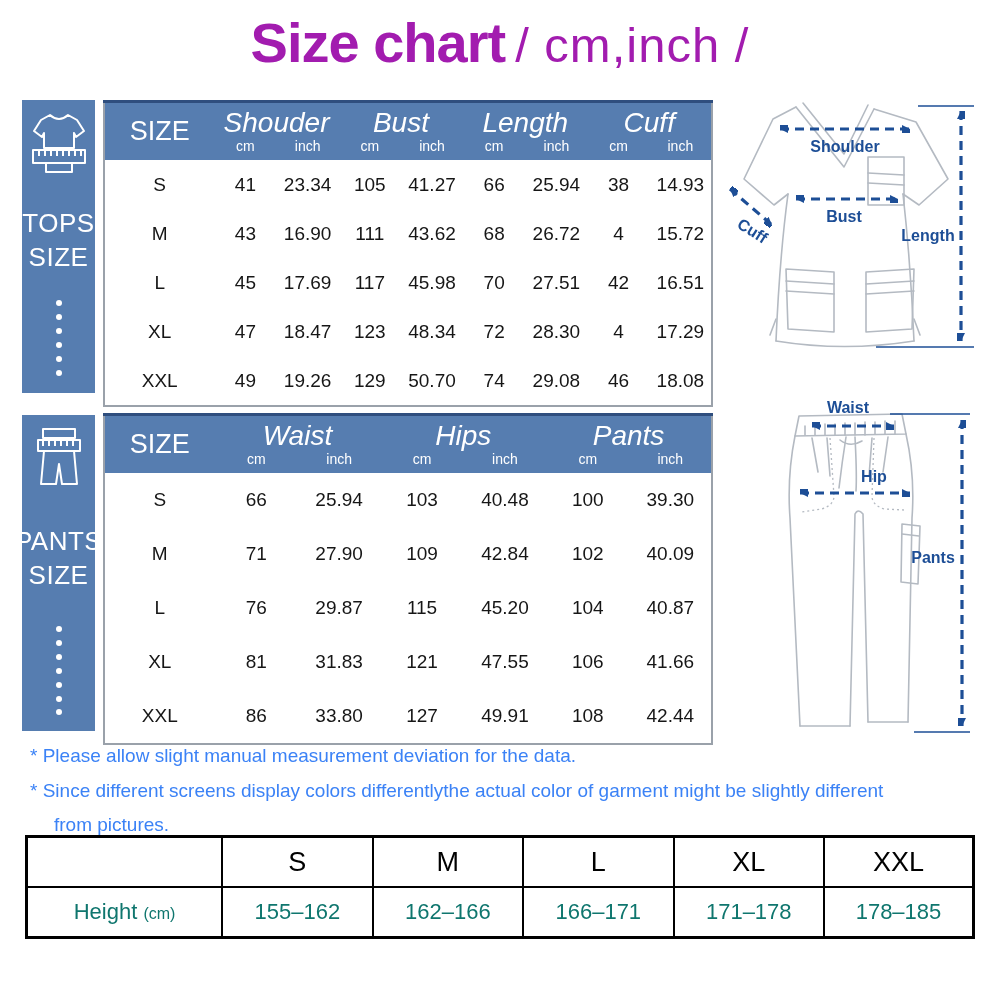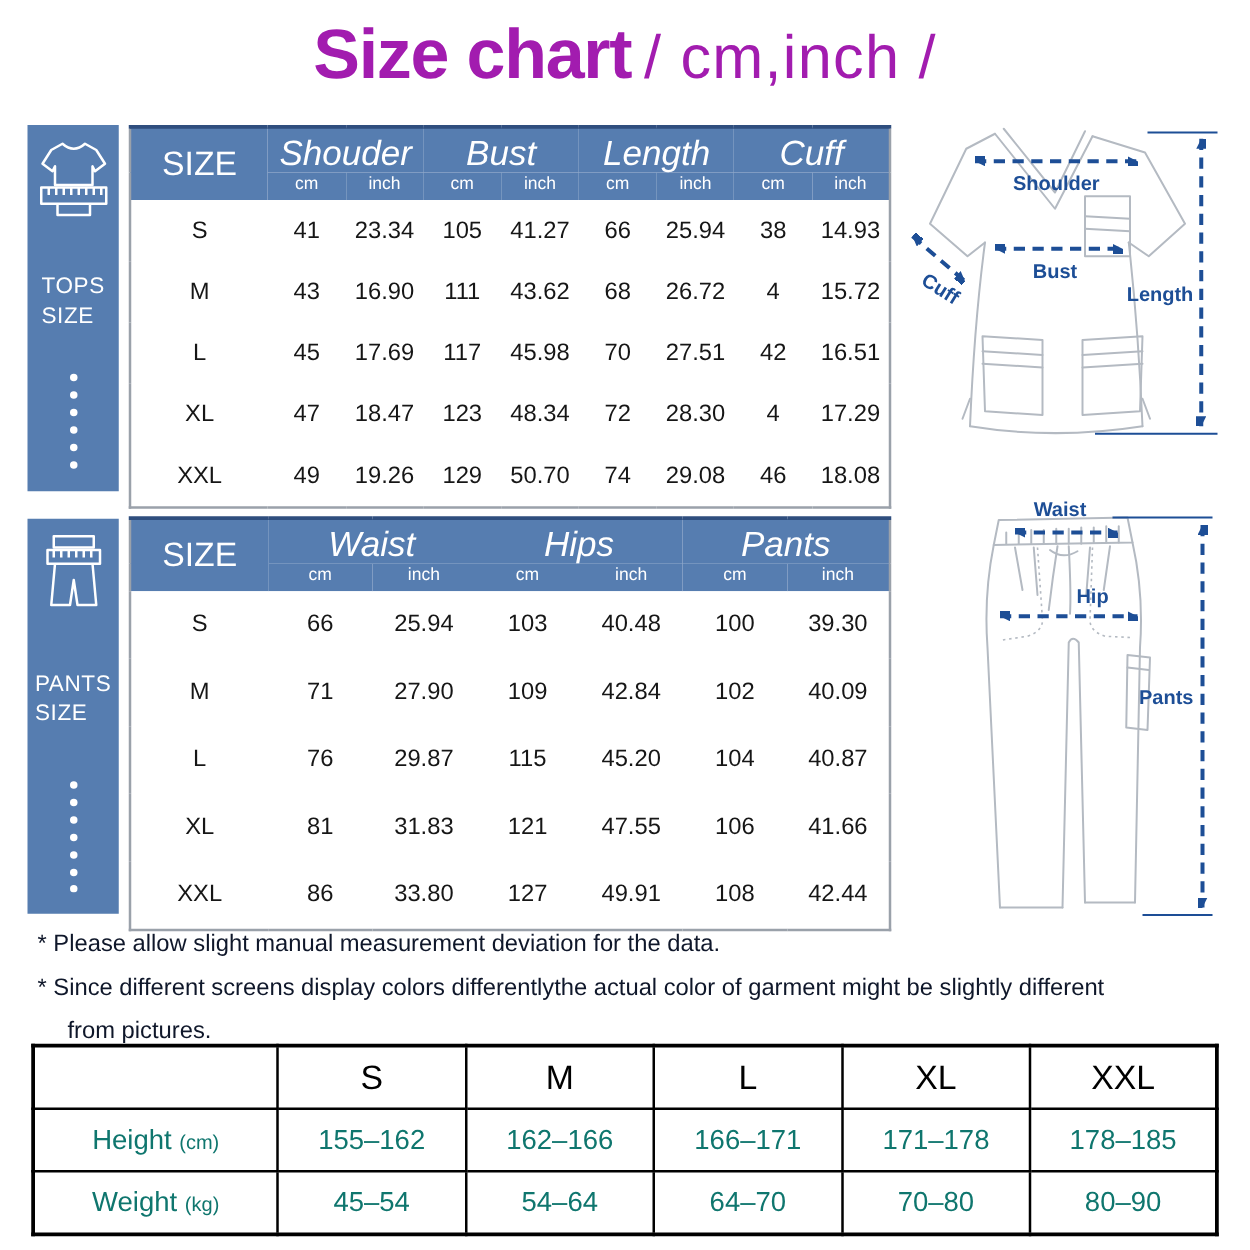--- a/index.html
+++ b/index.html
@@ -8,21 +8,21 @@
 
   
   .title-row{position:absolute;top:10px;left:0;width:100%;text-align:center;color:#a21caf;white-space:nowrap;}
   .title-main{font-size:56px;font-weight:bold;letter-spacing:-1px;}
   .title-suffix{font-size:49px;font-weight:400;margin-left:10px;letter-spacing:1px;}
 
   
   .side-panel{position:absolute;background:#567db0;display:flex;flex-direction:column;align-items:center;justify-content:space-between;padding:12px 0 12px 0;box-sizing:border-box;}
   .tops-panel{left:22px;top:100px;width:73px;height:293px;}
   .pants-panel{left:22px;top:415px;width:73px;height:316px;}
-  .side-label{color:#ffffff;font-size:18px;line-height:1.3;letter-spacing:.5px;}
+  .side-label{color:#ffffff;font-size:26px;text-align:center;line-height:1.3;letter-spacing:.5px;}
 
   
   .size-table{position:absolute;border-collapse:collapse;table-layout:fixed;background:#fff;border:2px solid #9aa1aa;border-top:3px solid #2f4e7e;}
   .tops-table{left:103px;top:100px;width:610px;}
   .pants-table{left:103px;top:413px;width:610px;}
   .size-table th{background:#567db0;color:#ffffff;font-weight:normal;text-align:center;}
   .size-th{font-size:27px;}
   .group-th{font-size:28px;padding-top:5px;line-height:1.05;font-style:italic;}
   .unit-th{font-size:14px;font-weight:bold;padding-bottom:7px;line-height:1;}
   .size-table td{text-align:center;font-size:19px;color:#161616;background:#fff;}
@@ -32,21 +32,21 @@
   
   .top-diagram{position:absolute;left:716px;top:79px;}
   .pants-diagram{position:absolute;left:722px;top:396px;}
   .dash-arrow{stroke:#1d4e96;stroke-width:3.2;stroke-dasharray:9 6;fill:none;}
   .ext-line{stroke:#1d4e96;stroke-width:1.7;fill:none;}
   .diag-label{font-family:"Liberation Sans",sans-serif;font-size:16px;font-weight:bold;fill:#1d4e96;}
   .garment{stroke:#b4bac2;stroke-width:1.6;fill:none;stroke-linejoin:round;stroke-linecap:round;}
   .garment-dot{stroke:#b4bac2;stroke-width:1.3;fill:none;stroke-dasharray:2 3;}
 
   
-  .notes{position:absolute;left:30px;top:743px;width:945px;color:#0f172a;font-size:19px;}
+  .notes{position:absolute;left:30px;top:743px;width:945px;color:#3b82f6;font-size:19px;}
   .note{padding-left:24px;text-indent:-24px;line-height:1.35;margin-bottom:9px;}
   .note-cont{margin-left:24px;line-height:1.35;}
 
   
   .body-table{position:absolute;left:25px;top:835px;width:950px;border-collapse:collapse;table-layout:fixed;border:3px solid #000;}
   .body-table th,.body-table td{border:2px solid #000;text-align:center;background:#fff;}
   .body-table th{font-size:27px;font-weight:normal;color:#000;height:46px;}
   .body-table td{font-size:22px;color:#0f766e;height:46px;}
   .rowlabel{font-size:25px;color:#000;}
   .rowlabel .unit{font-size:16px;}
@@ -388,24 +388,16 @@
       <th>XXL</th>
     </tr>
     <tr>
       <td class="rowlabel"><span>Height</span> <span class="unit">(cm)</span></td>
       <td>155–162</td>
       <td>162–166</td>
       <td>166–171</td>
       <td>171–178</td>
       <td>178–185</td>
     </tr>
-    <tr>
-      <td class="rowlabel"><span>Weight</span> <span class="unit">(kg)</span></td>
-      <td>45–54</td>
-      <td>54–64</td>
-      <td>64–70</td>
-      <td>70–80</td>
-      <td>80–90</td>
-    </tr>
   </tbody>
     </table>
 
 </div>
 
 </body></html>

